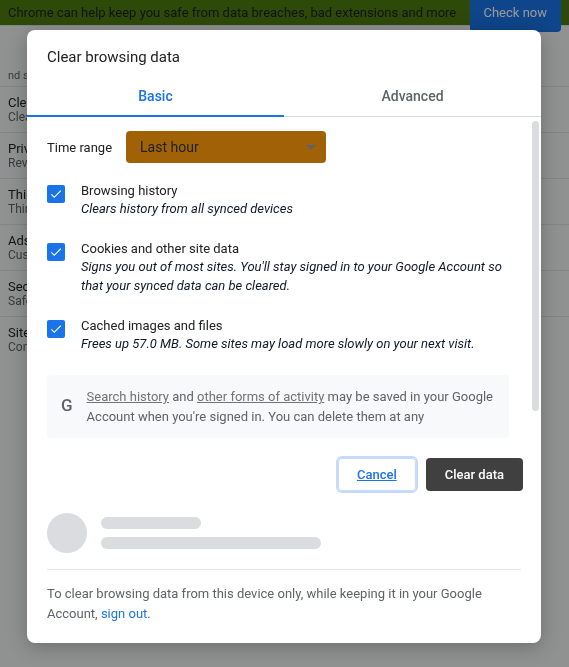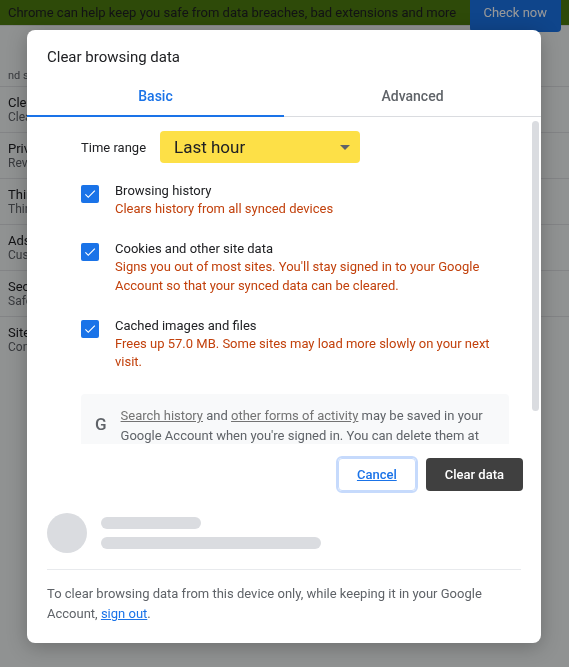--- a/index.html
+++ b/index.html
@@ -29,43 +29,43 @@
 }
 
 .dialog-title { font-size: 15px; color: #202124; padding: 18px 20px 12px; }
 
 .tabs { display: flex; border-bottom: 1px solid #dadce0; position: relative; align-items: flex-end; }
 .tab { flex: 1; text-align: center; padding: 10px 0 12px; font-size: 14px; color: #5f6368; cursor: pointer; font-weight: 500; }
 .tab.active { color: #1a73e8; }
 .tab-indicator { position: absolute; bottom: -1px; left: 0; width: 50%; height: 2px; background: #1a73e8; }
 
 .content-wrap { flex: 0 0 auto; height: 327px; display: flex; }
-.content { flex: 1; padding: 14px 20px 0 20px; overflow-y: auto; margin-left: 34px; }
+.content { flex: 1; padding: 14px 20px 0 20px; overflow-y: auto; }
 .scrollbar { width: 12px; background: transparent; position: relative; }
 .scrollbar::before { content: ""; position: absolute; top: 4px; right: 2px; width: 7px; height: 290px; background: #dadce0; border-radius: 4px; }
 
 .time-row { display: flex; align-items: center; gap: 14px; margin-bottom: 20px; }
 .time-label { font-size: 13px; color: #202124; }
 .select {
-  flex: 0 0 200px; height: 32px; background: #fde047; border: none;
+  flex: 0 0 200px; height: 32px; background: #a16207; border: none;
   border-radius: 4px; display: flex; align-items: center; justify-content: space-between;
-  padding: 0 10px 0 14px; font-size: 17px; color: #202124; cursor: pointer;
+  padding: 0 10px 0 14px; font-size: 14px; color: #202124; cursor: pointer;
 }
 .select .arrow { border-left: 5px solid transparent; border-right: 5px solid transparent; border-top: 5px solid #5f6368; }
 
 .check-row { display: flex; gap: 16px; margin-bottom: 22px; }
 .checkbox {
   width: 18px; height: 18px; background: #1a73e8; border-radius: 2px;
   display: flex; align-items: center; justify-content: center; flex-shrink: 0;
   margin-top: 2px; cursor: pointer;
 }
 .checkbox svg { width: 14px; height: 14px; }
 .check-text { flex: 1; }
 .check-title { font-size: 13px; color: #202124; margin-bottom: 2px; }
-.check-desc { font-size: 13px; color: #c2410c; line-height: 1.45; }
+.check-desc { font-size: 13px; color: #0f172a; line-height: 1.45; font-style: italic; }
 
 .info-box {
   background: #f8f9fa; border-radius: 4px; padding: 12px 14px;
   display: flex; gap: 14px; align-items: flex-start;
 }
 .g-icon { font-size: 17px; font-weight: 500; color: #5f6368; line-height: 1; padding-top: 10px; }
 .info-text { font-size: 13px; color: #5f6368; line-height: 1.5; }
 .info-text a { color: #737373; text-decoration: underline; cursor: pointer; }
 
 .btn-row { display: flex; justify-content: flex-end; gap: 10px; padding: 14px 18px; }
@@ -76,21 +76,21 @@
 .btn-cancel { background: #fff; color: #1a73e8; border: 1px solid #c6dafc; outline: 2px solid #c6dafc; outline-offset: 0; text-decoration: underline; }
 .btn-primary { background: #404040; color: #fff; }
 
 .account-row { display: flex; align-items: center; gap: 14px; padding: 8px 20px 16px; }
 .avatar { width: 40px; height: 40px; border-radius: 50%; background: #dadce0; }
 .account-lines .line1 { width: 100px; height: 12px; background: #dadce0; border-radius: 6px; margin-bottom: 8px; }
 .account-lines .line2 { width: 220px; height: 12px; background: #dadce0; border-radius: 6px; }
 
 .divider { height: 1px; background: #e8eaed; margin: 0 20px; }
 .footer-text { font-size: 13px; color: #5f6368; padding: 14px 20px 20px; line-height: 1.5; }
-.footer-text a { color: #1a73e8; text-decoration: underline; cursor: pointer; }
+.footer-text a { color: #1a73e8; cursor: pointer; }
 </style>
 </head>
 <body>
 
 <div class="bg-banner">
   <span class="bg-banner-text">Chrome can help keep you safe from data breaches, bad extensions and more</span>
   <button class="bg-check-btn">Check now</button>
 </div>
 <div class="bg-rows">
   <div class="bg-section-label">nd s</div>

